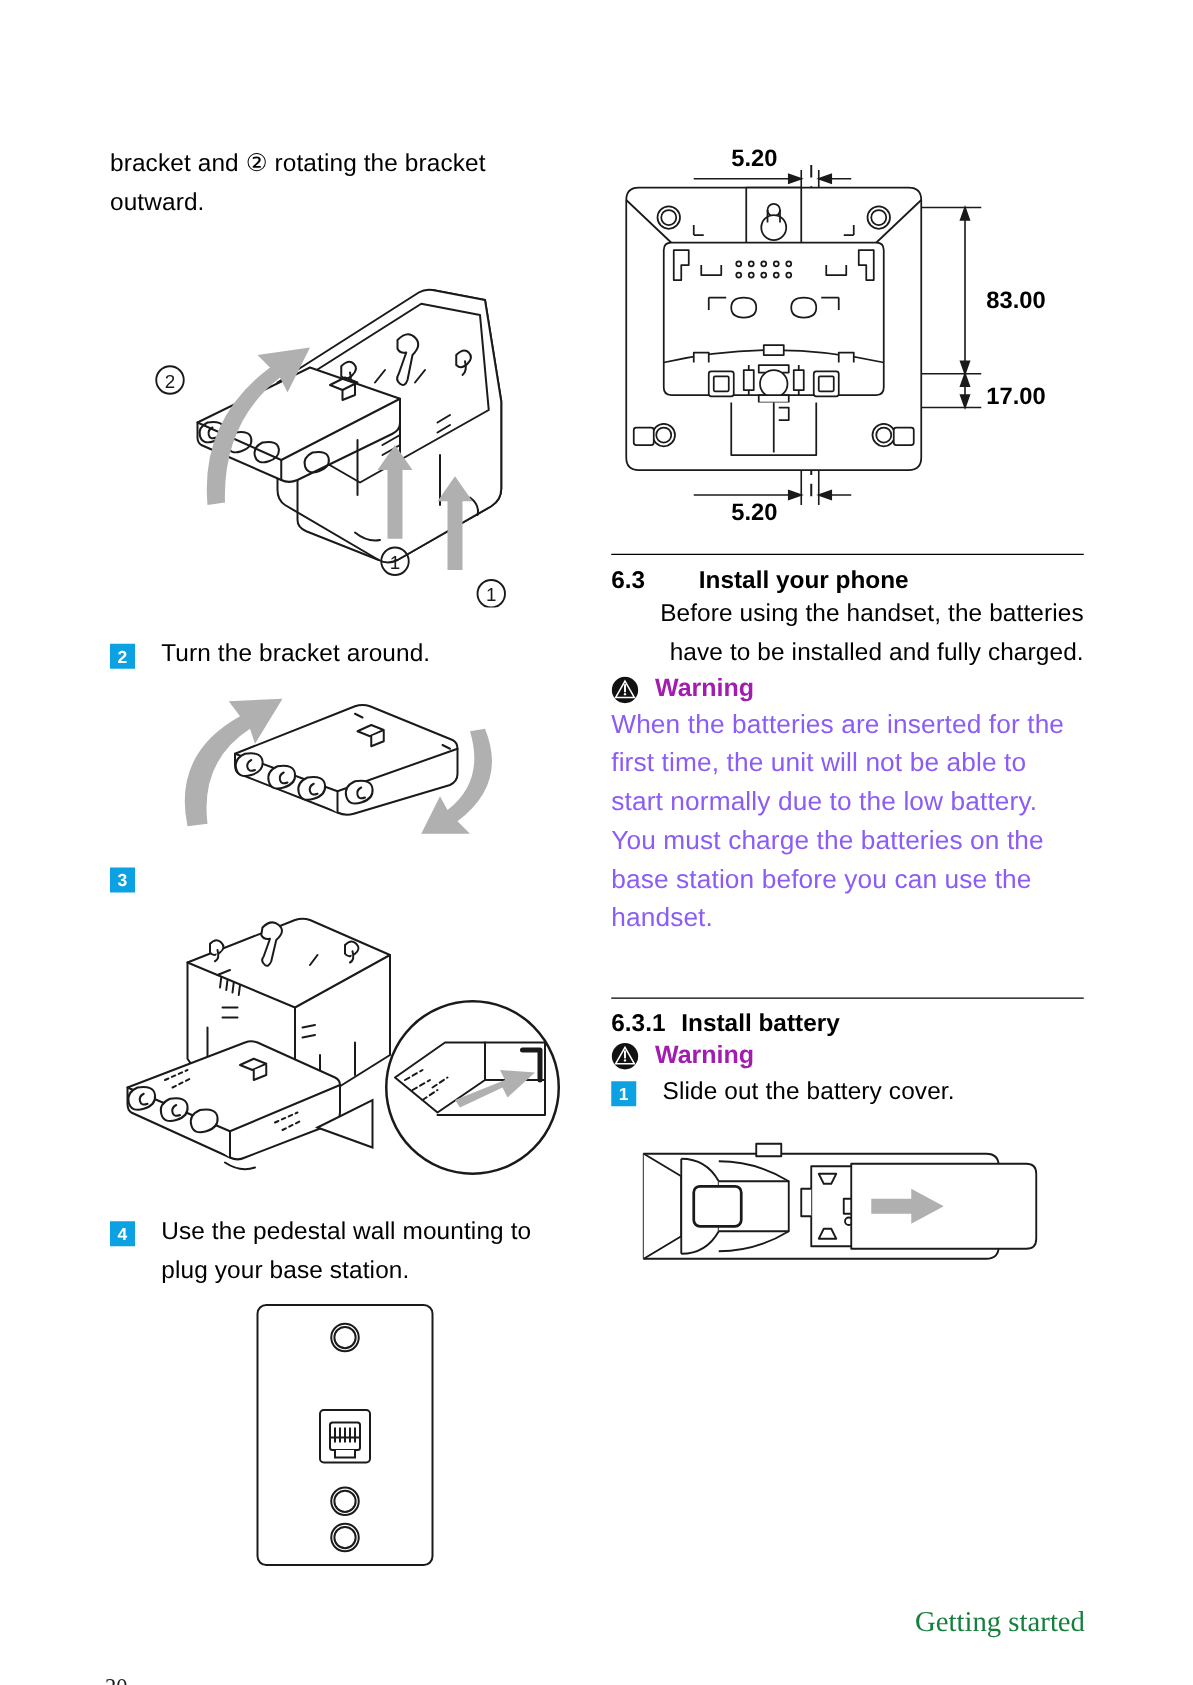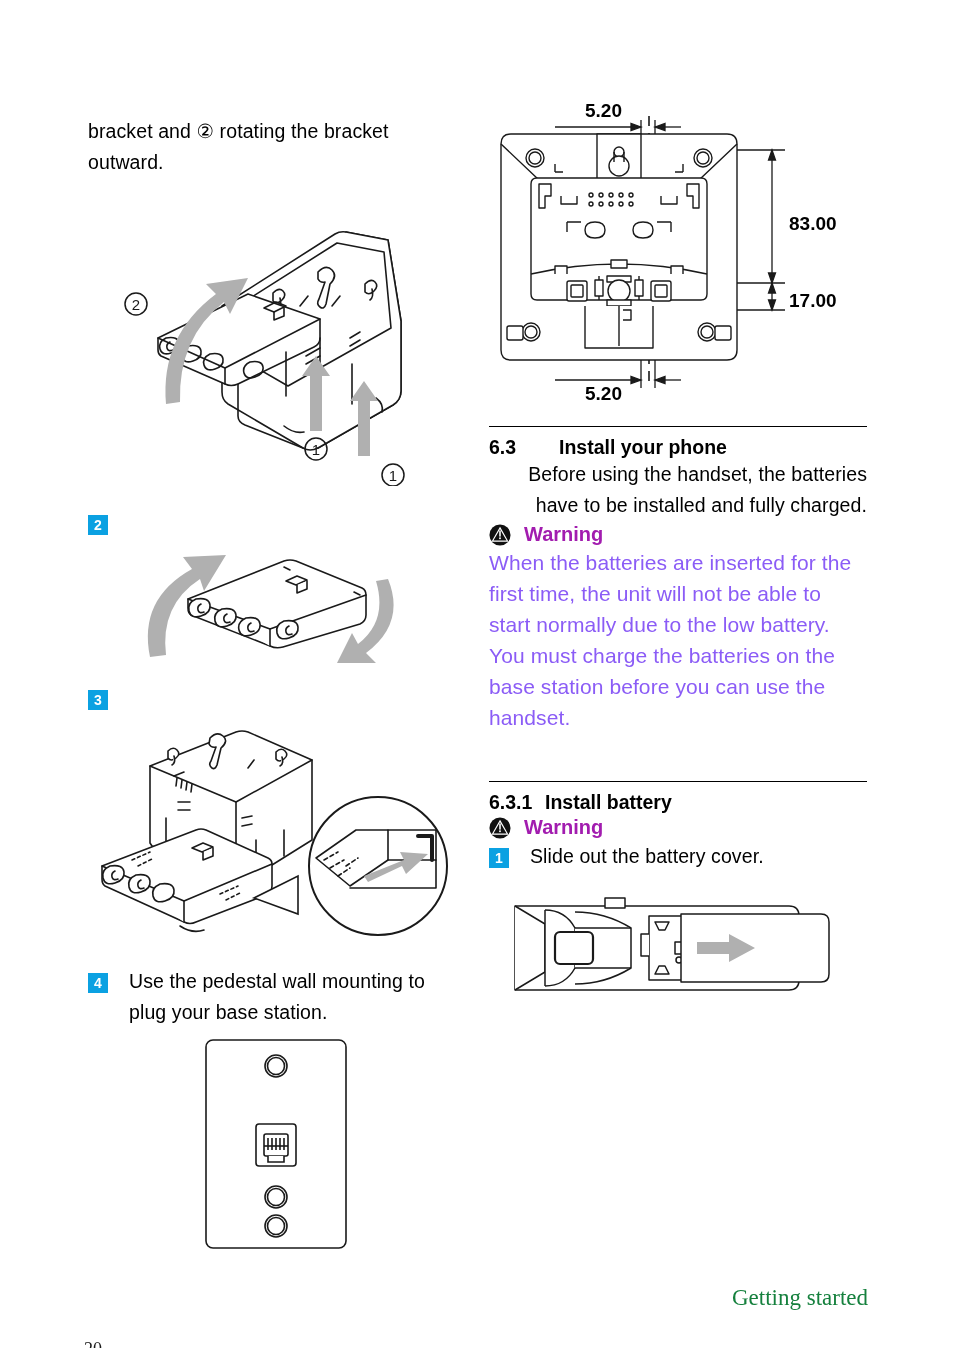--- a/index.html
+++ b/index.html
@@ -23,21 +23,21 @@
   
   .col-left {
     position: absolute;
     left: 88px;
     top: 116px;
     width: 375px;
   }
   .col-right {
     position: absolute;
     left: 489px;
-    top: 88px;
+    top: 104px;
     width: 378px;
   }
 
   
   .para {
     font-size: 19.5px;
     line-height: 31px;
     color: #000;
     letter-spacing: 0.1px;
   }
@@ -210,20 +210,21 @@
         <g font-family="Liberation Sans, sans-serif" font-size="15" fill="#1a1a1a" text-anchor="middle">
           <text x="48" y="124">2</text>
           <text x="228" y="269">1</text>
           <text x="305" y="295">1</text>
         </g>
       </svg>
     </div>
 
     <div class="step" style="margin-top:22px;">
       <div class="step-badge">2</div>
+      <div class="step-text">Turn the bracket around.</div>
     </div>
 
     <div class="fig-wrap" style="margin-top:8px;">
       <svg class="fig" width="375" height="120" viewBox="0 0 375 120" xmlns="http://www.w3.org/2000/svg">
         <g fill="#fff" stroke="#1a1a1a" stroke-width="1.6" stroke-linejoin="round" stroke-linecap="round">
           <path d="M100 56 L196 18 Q202 16 208 18 L274 45 Q278 47 278 52 L278 72 Q278 78 272 81 L195 104 Q188 106 182 103 L103 72 Q100 70 100 65 Z"></path>
           <path d="M100 56 L182 86 L182 103"></path>
           <path d="M182 86 L278 52"></path>
 
           <path d="M108 56 q-9 4 -7 12 q2 8 12 5 q10 -3 9 -11 q-1 -8 -14 -6 Z"></path>

